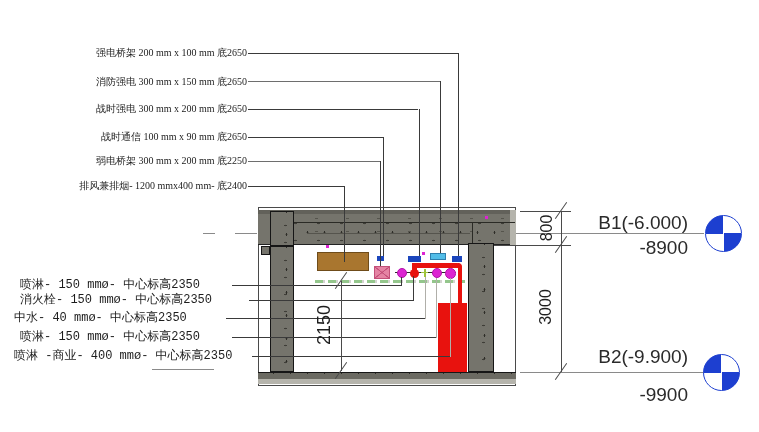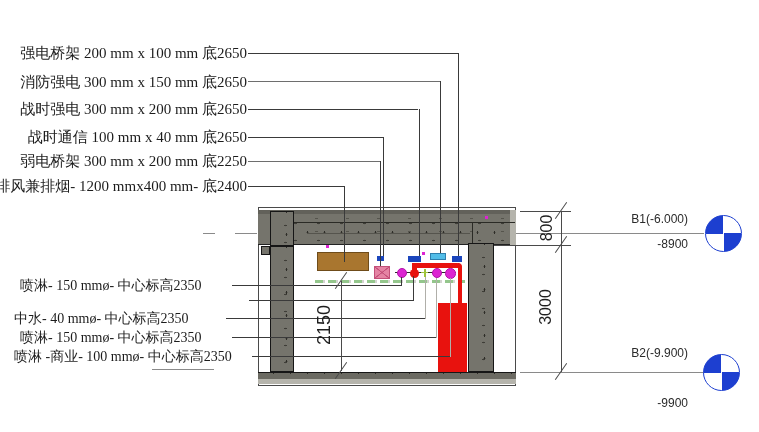--- a/index.html
+++ b/index.html
@@ -11,28 +11,28 @@
   .lt{border-color:#b0afa9;}
   .md{border-color:#6e6e6e;}
   .lvl{border-top:1px solid #8a8a8a;}
   .speckle{background-color:#75746c;
     background-image:radial-gradient(#3f3e38 1px, transparent 1.4px),
                      radial-gradient(#55544c 1px, transparent 1.3px),
                      radial-gradient(#2e2d28 0.8px, transparent 1.1px);
     background-size:23px 17px,31px 13px,17px 23px;
     background-position:3px 5px,12px 2px,7px 11px;}
   .outl{border:1px solid #161616;box-sizing:border-box;}
-  .toplabel{position:absolute;right:512px;height:16px;line-height:16px;font-size:15px;
+  .toplabel{position:absolute;right:512px;height:16px;line-height:16px;font-size:10px;
             color:#1c1c1c;white-space:nowrap;text-align:center;}
-  .botlabel{position:absolute;height:15px;line-height:15px;font-size:14px;
-            color:#1c1c1c;white-space:nowrap;}
+  .botlabel{position:absolute;height:15px;line-height:15px;font-size:12px;
+            color:#1c1c1c;white-space:nowrap;font-family:Liberation Mono, monospace;}
   .dimtext{position:absolute;font-family:"Liberation Sans",sans-serif;color:#1e1e1e;
            text-align:center;transform:rotate(-90deg);}
   .lvltext{position:absolute;font-family:"Liberation Sans",sans-serif;color:#2b2b2b;
-           font-size:12px;white-space:nowrap;text-align:right;right:71px;}
+           font-size:19px;white-space:nowrap;text-align:right;right:71px;}
   .tick{position:absolute;width:20px;height:0;border-top:1.6px solid #4a4a4a;
         transform:rotate(-55deg);}
   .circle{position:absolute;border-radius:50%;}
   .levelhead{position:absolute;width:37px;height:37px;border-radius:50%;
      border:1.2px solid #1d3fd0;box-sizing:border-box;
      background:conic-gradient(#ffffff 0deg 90deg,#1d3fd0 90deg 180deg,#ffffff 180deg 270deg,#1d3fd0 270deg 360deg);}
   .greendash{position:absolute;height:2.6px;
      background:repeating-linear-gradient(90deg,#94c68c 0 8px,rgba(176,175,169,.55) 8px 10px,transparent 10px 13px);}
 </style>
 </head>
@@ -126,27 +126,28 @@
   <div class="vline" style="left:341px;top:281px;height:90px;border-color:#4a4a4a;"></div>
   <div class="tick" style="left:331px;top:280px;"></div>
   <div class="tick" style="left:331px;top:370px;"></div>
   <div class="dimtext" style="left:301px;top:316px;width:44px;height:18px;font-size:18px;">2150</div>
 
   <div class="levelhead" style="left:704.5px;top:214.5px;"></div>
   <div class="levelhead" style="left:703px;top:354px;"></div>
   <div class="lvltext" style="top:212px;">B1(-6.000)</div>
   <div class="lvltext" style="top:237px;">-8900</div>
   <div class="lvltext" style="top:346px;">B2(-9.900)</div>
-  <div class="lvltext" style="top:396px;">-9900</div>
+  <div class="lvltext" style="top:384px;">-9900</div>
 
   <div class="toplabel" style="top:45px;">强电桥架 200 mm x 100 mm 底2650</div>
   <div class="toplabel" style="top:73.5px;">消防强电 300 mm x 150 mm 底2650</div>
   <div class="toplabel" style="top:101px;">战时强电 300 mm x 200 mm 底2650</div>
-  <div class="toplabel" style="top:129px;">战时通信 100 mm x 40 mm 底2650</div>
+  <div class="toplabel" style="top:129px;">战时通信 100 mm x 90 mm 底2650</div>
   <div class="toplabel" style="top:153px;">弱电桥架 300 mm x 200 mm 底2250</div>
   <div class="toplabel" style="top:178px;">排风兼排烟- 1200 mmx400 mm- 底2400</div>
 
   <div class="botlabel" style="left:20px;top:278px;">喷淋- 150 mmø- 中心标高2350</div>
+  <div class="botlabel" style="left:20px;top:292.5px;">消火栓- 150 mmø- 中心标高2350</div>
   <div class="botlabel" style="left:14px;top:311px;">中水- 40 mmø- 中心标高2350</div>
   <div class="botlabel" style="left:20px;top:329.5px;">喷淋- 150 mmø- 中心标高2350</div>
-  <div class="botlabel" style="left:14px;top:348.5px;">喷淋 -商业- 100 mmø- 中心标高2350</div>
+  <div class="botlabel" style="left:14px;top:348.5px;">喷淋 -商业- 400 mmø- 中心标高2350</div>
 
 </div>
 
 </body></html>

